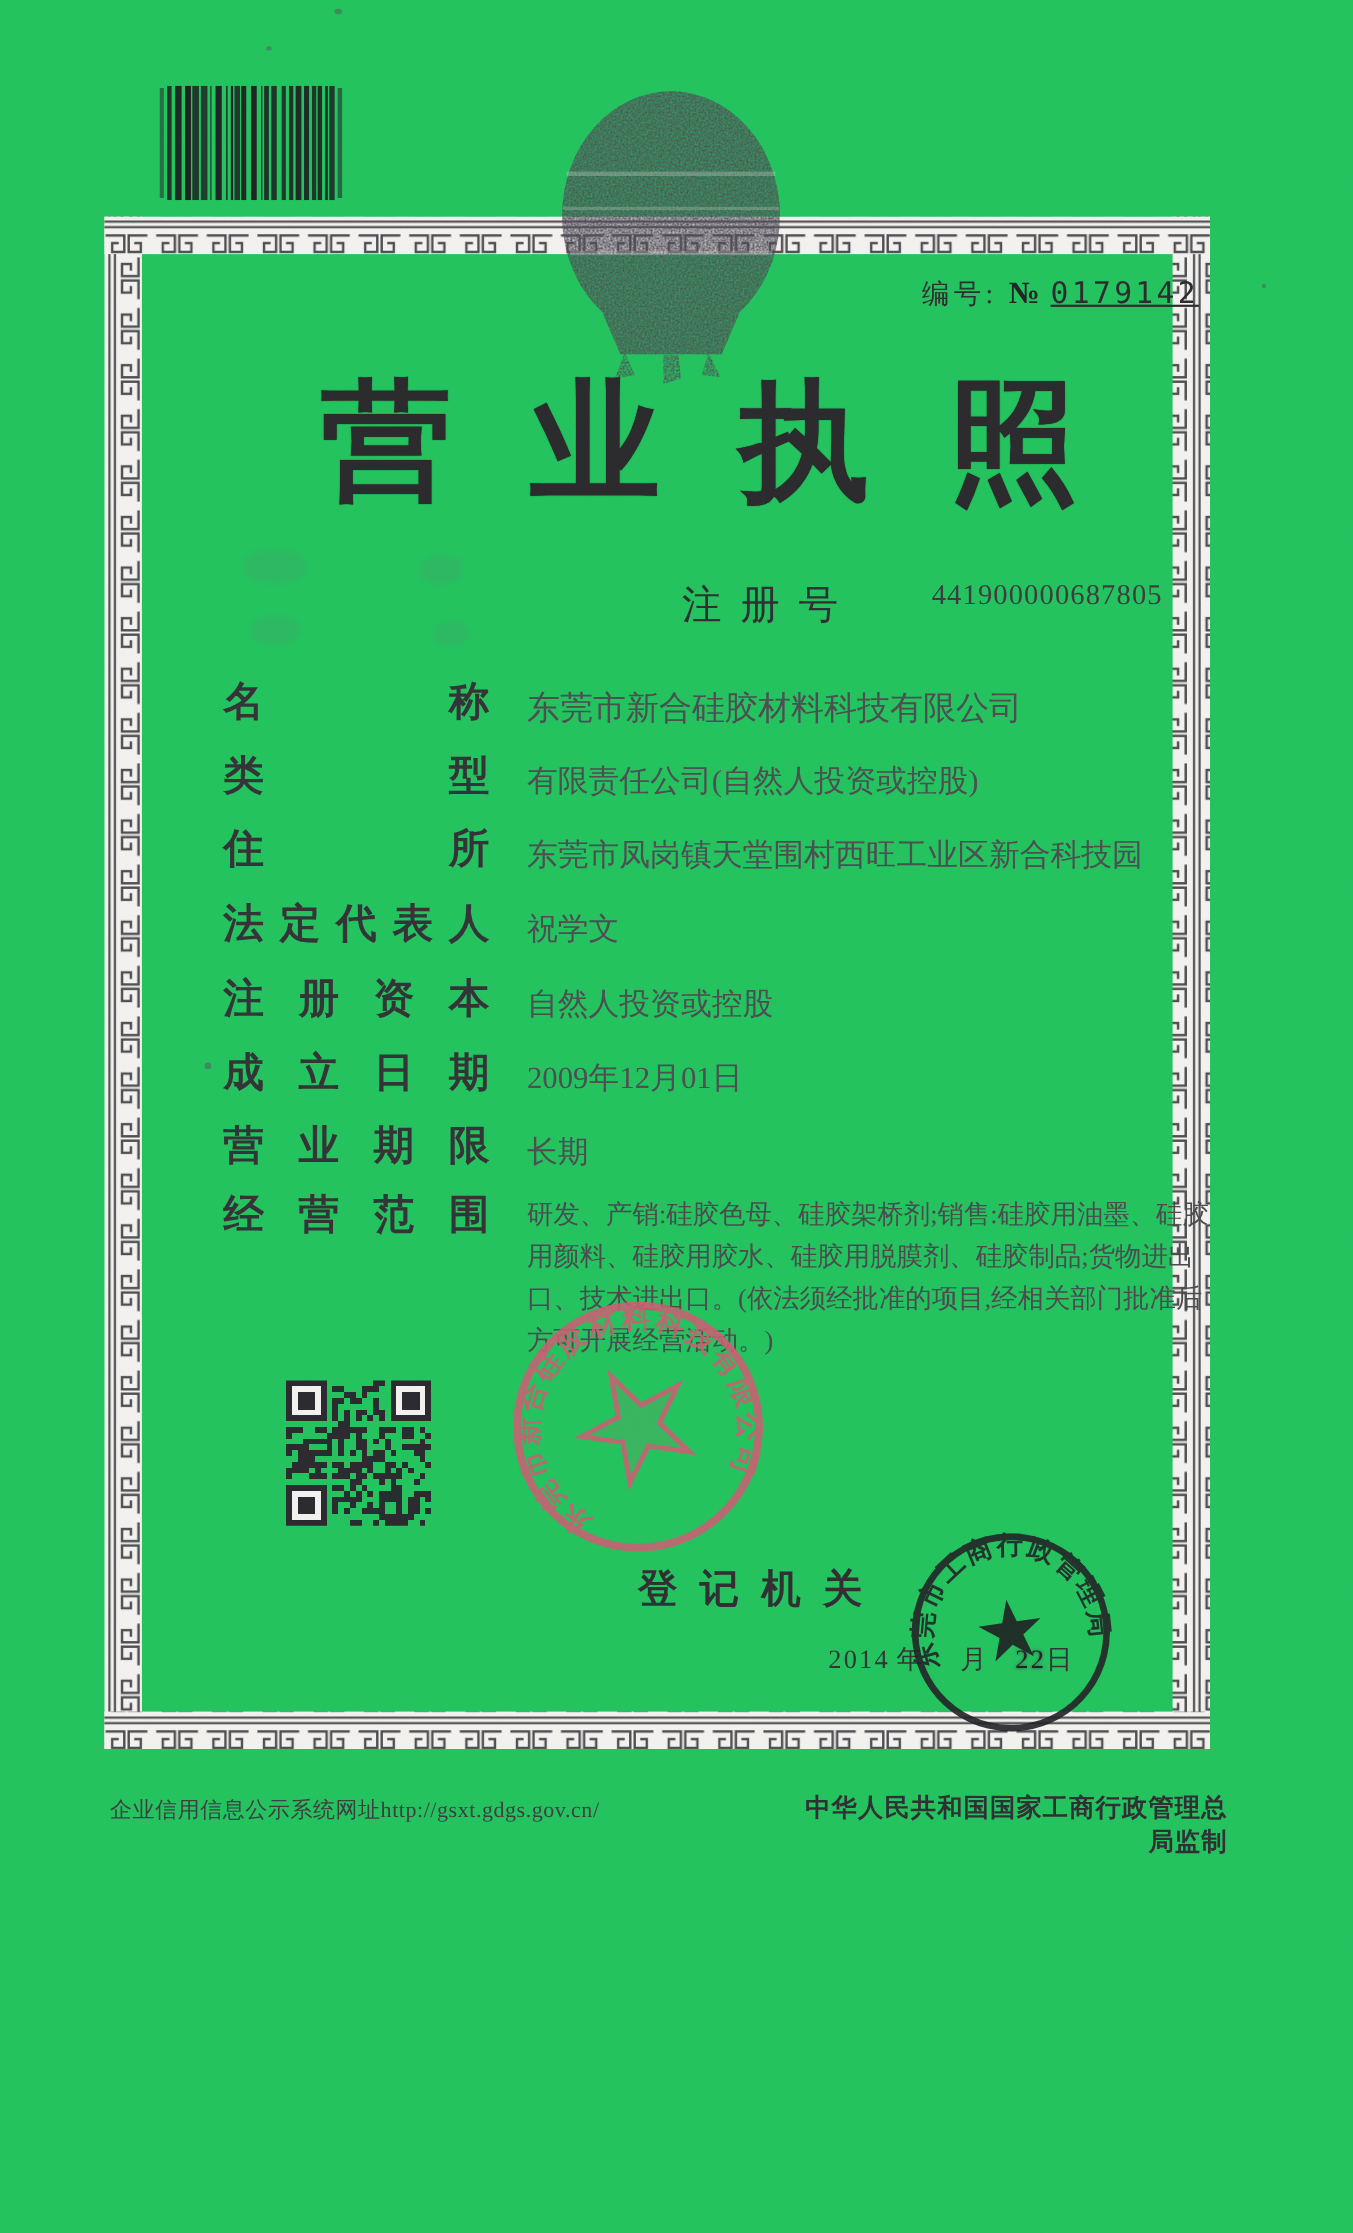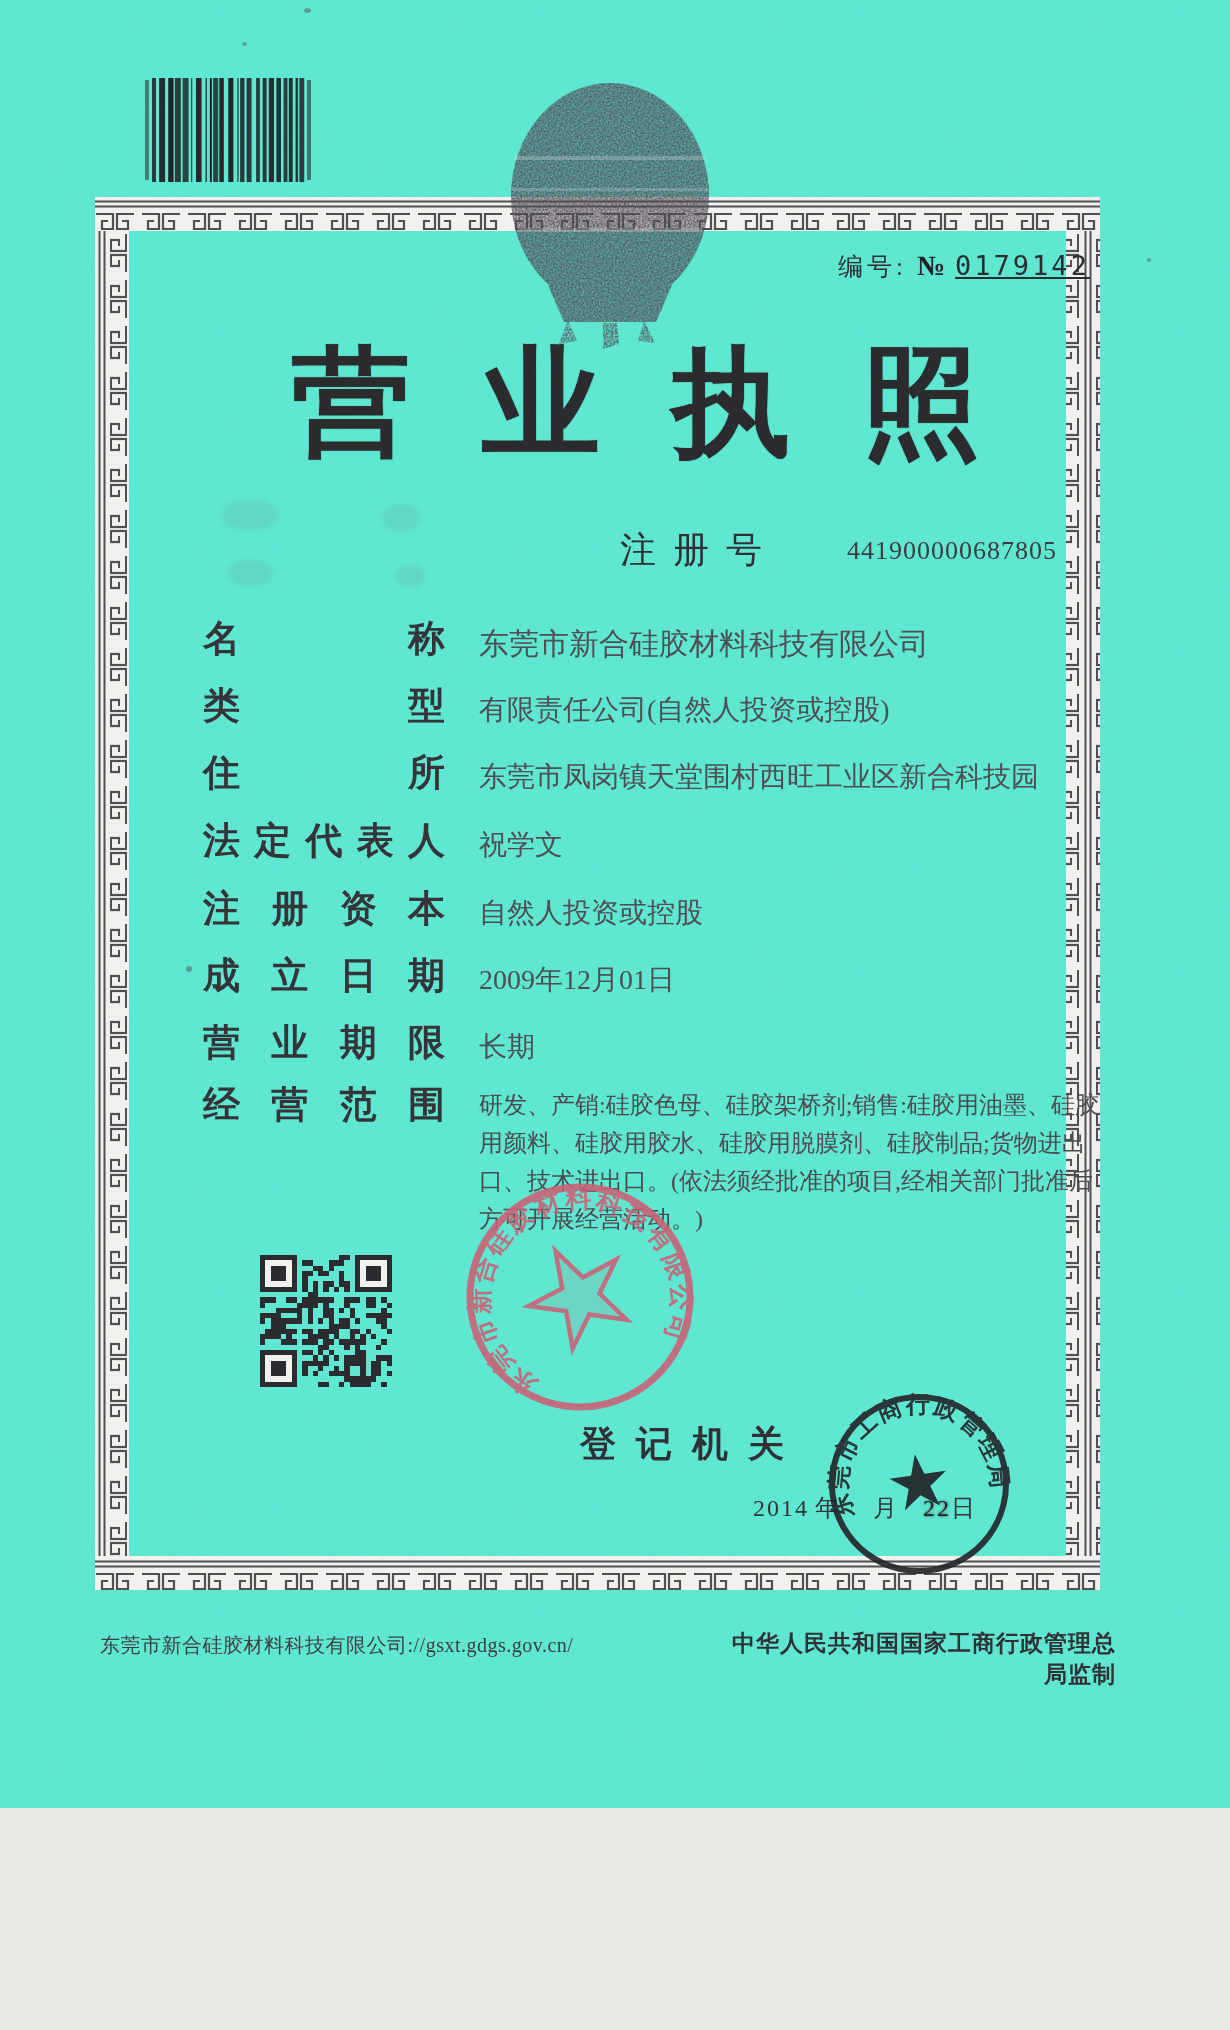--- a/index.html
+++ b/index.html
@@ -1,35 +1,35 @@
 <!DOCTYPE html>
 <html><head>
 <meta charset="utf-8">
 <style>
   html,body{margin:0;padding:0;background:#e9e8e5;}
   .page{
-    position:relative;width:1230px;height:1808px;margin:0 auto;
-    background:#5eead4;overflow:hidden;
+    position:relative;width:1230px;height:2030px;margin:0 auto;
+    background:#22c55e;overflow:hidden;
     font-family:"Liberation Serif",serif;color:#3a3a3c;
   }
   .abs{position:absolute;}
   
   .serial{top:250px;left:838px;display:flex;align-items:baseline;gap:10px;}
   .serial .s-label{font-size:25px;color:#2e2e31;letter-spacing:4px;}
   .serial .s-symbol{font-size:28px;font-weight:bold;color:#222225;}
   .serial .s-number{font-size:27px;letter-spacing:3px;color:#2b2b2e;font-family:"DejaVu Sans Mono",monospace;text-decoration:underline;}
   
   .title{
     top:338px;left:292px;margin:0;
     font-family:Liberation Sans, sans-serif;font-weight:900;
     font-size:118px;line-height:1.1;letter-spacing:72px;
     color:#2a292c;text-shadow:0 0 1px #1c1c1e;white-space:nowrap;
   }
   
-  .regno{top:526px;left:620px;display:flex;align-items:center;gap:34px;}
+  .regno{top:526px;left:620px;display:flex;align-items:flex-start;gap:34px;}
   .regno .r-label{font-size:36px;letter-spacing:17px;color:#2f2f33;}
   .regno .r-value{font-size:26px;letter-spacing:1px;color:#3c3c40;margin-left:34px;}
   
   .frow{position:absolute;left:203px;display:flex;align-items:flex-start;}
   .flabel{
     width:242px;font-size:37px;font-weight:bold;color:#333337;
     line-height:1.25;flex-shrink:0;
   }
   .justify-chars{display:flex;justify-content:space-between;}
   .fval{margin-left:34px;font-size:28px;color:#4d4d52;padding-top:8px;white-space:nowrap;}
@@ -458,21 +458,21 @@
     <g transform="rotate(-8)" opacity="0.9">
       <circle r="87" fill="none" stroke="#222226" stroke-width="6"></circle>
       <polygon points="0,-30 6.7,-9.3 28.5,-9.3 10.9,3.5 17.6,24.3 0,11.4 -17.6,24.3 -10.9,3.5 -28.5,-9.3 -6.7,-9.3" fill="#1e1e22"></polygon>
       <path id="blkArc" d="M -68,24 A 72,72 0 1 1 68,24" fill="none"></path>
       <text font-size="24" fill="#222226" font-family="Liberation Serif, serif" font-weight="bold">
         <textPath href="#blkArc" startOffset="2" textLength="262" lengthAdjust="spacing">东莞市工商行政管理局</textPath>
       </text>
     </g>
   </svg>
 
-  <div class="abs footer-left">东莞市新合硅胶材料科技有限公司://gsxt.gdgs.gov.cn/</div>
+  <div class="abs footer-left">企业信用信息公示系统网址http://gsxt.gdgs.gov.cn/</div>
   <div class="abs footer-right">中华人民共和国国家工商行政管理总局监制</div>
 
   <div class="smudge" style="top:500px;left:222px;width:56px;height:30px;"></div>
   <div class="smudge" style="top:505px;left:382px;width:38px;height:26px;"></div>
   <div class="smudge" style="top:560px;left:228px;width:44px;height:26px;"></div>
   <div class="smudge" style="top:565px;left:395px;width:30px;height:22px;"></div>
   <span class="speck" style="top:8px;left:304px;width:7px;height:5px;"></span>
   <span class="speck" style="top:42px;left:242px;width:5px;height:4px;"></span>
   <span class="speck" style="top:966px;left:186px;width:6px;height:6px;"></span>
   <span class="speck" style="top:258px;left:1147px;width:4px;height:4px;"></span>

